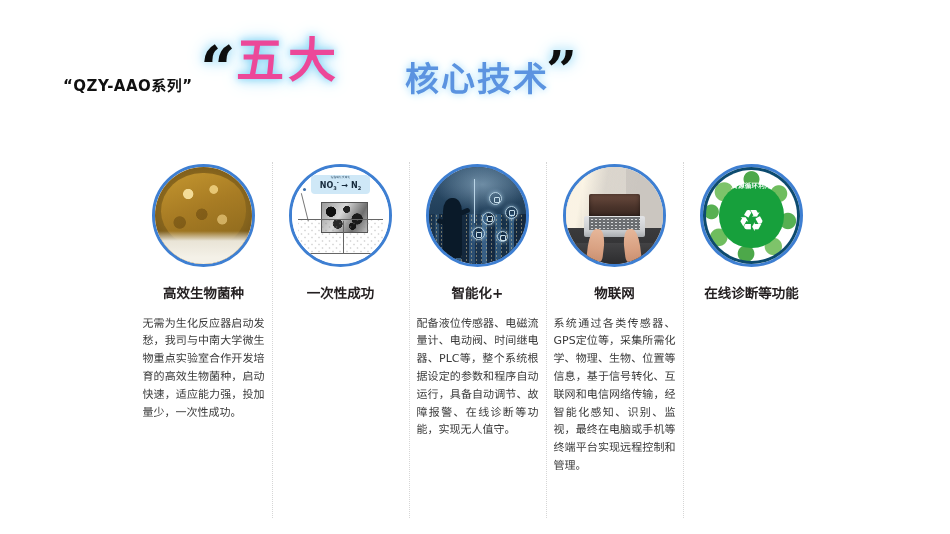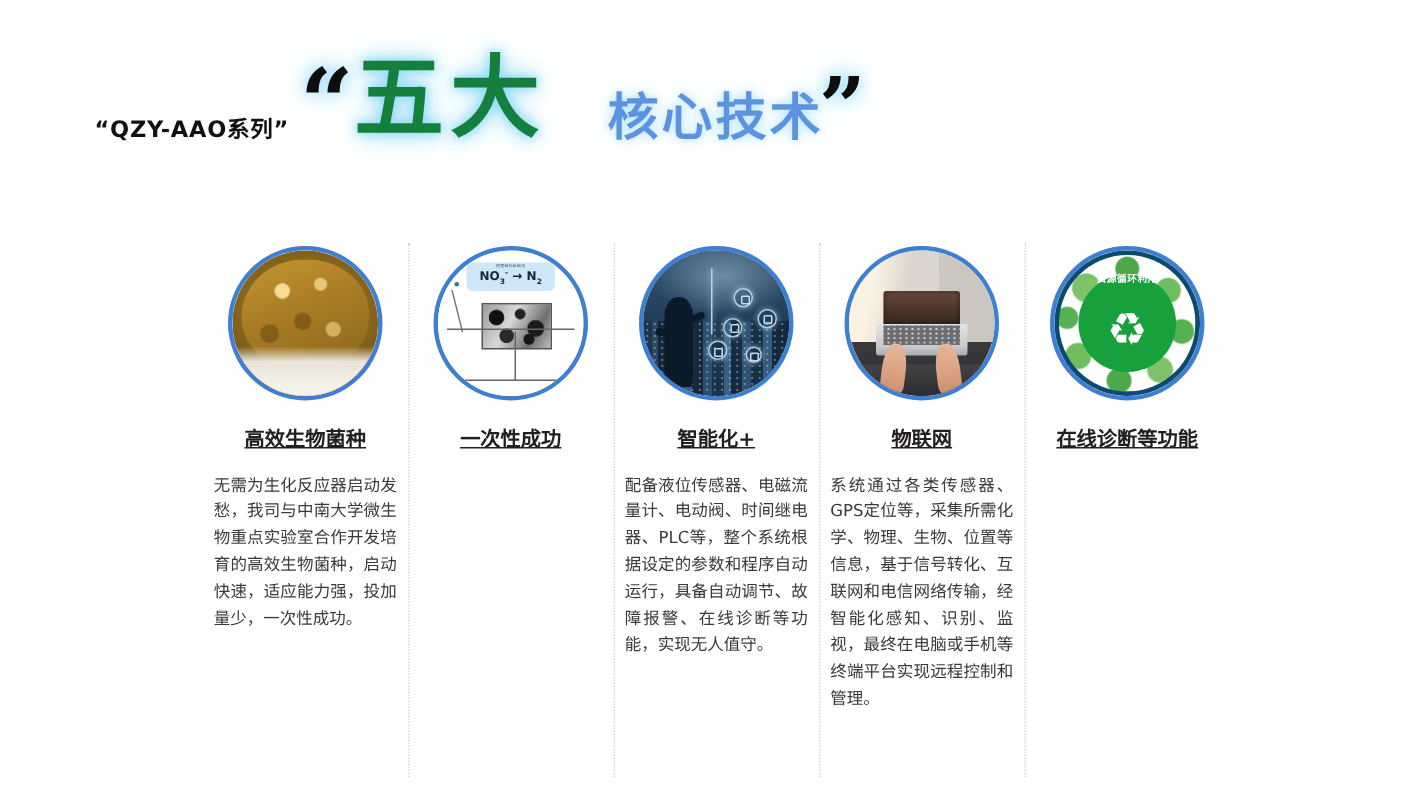--- a/index.html
+++ b/index.html
@@ -43,23 +43,23 @@
     font-weight: bold;
     color: #0d0d0d;
     line-height: 1;
     font-family: "DejaVu Serif", "Liberation Serif", serif;
     text-shadow: 0 0 10px #9bdcf7, 0 0 18px #9bdcf7;
   }
   .title-main {
     position: absolute;
     left: 236px;
     top: 36px;
-    font-size: 60px;
-    font-weight: bold;
-    color: #15803d;
+    font-size: 48px;
+    font-weight: bold;
+    color: #ec4899;
     letter-spacing: 4px;
     line-height: 1;
     text-shadow: 0 0 6px #8fd8f7, 0 0 12px #8fd8f7, 0 0 20px #b6e6fb;
     white-space: nowrap;
   }
   .title-sub {
     position: absolute;
     left: 405px;
     top: 62px;
     font-size: 34px;
@@ -465,21 +465,20 @@
 
   
   .col-title {
     font-size: 13.5px;
     font-weight: bold;
     color: #231f20;
     line-height: 1;
     margin-bottom: 14px;
     white-space: nowrap;
     text-align: center;
-    text-decoration: underline;
   }
   .col-body {
     font-size: 11px;
     line-height: 1.62;
     color: #3a3a3a;
     text-align: justify;
     text-justify: inter-ideograph;
     width: 122px;
   }
 </style>

